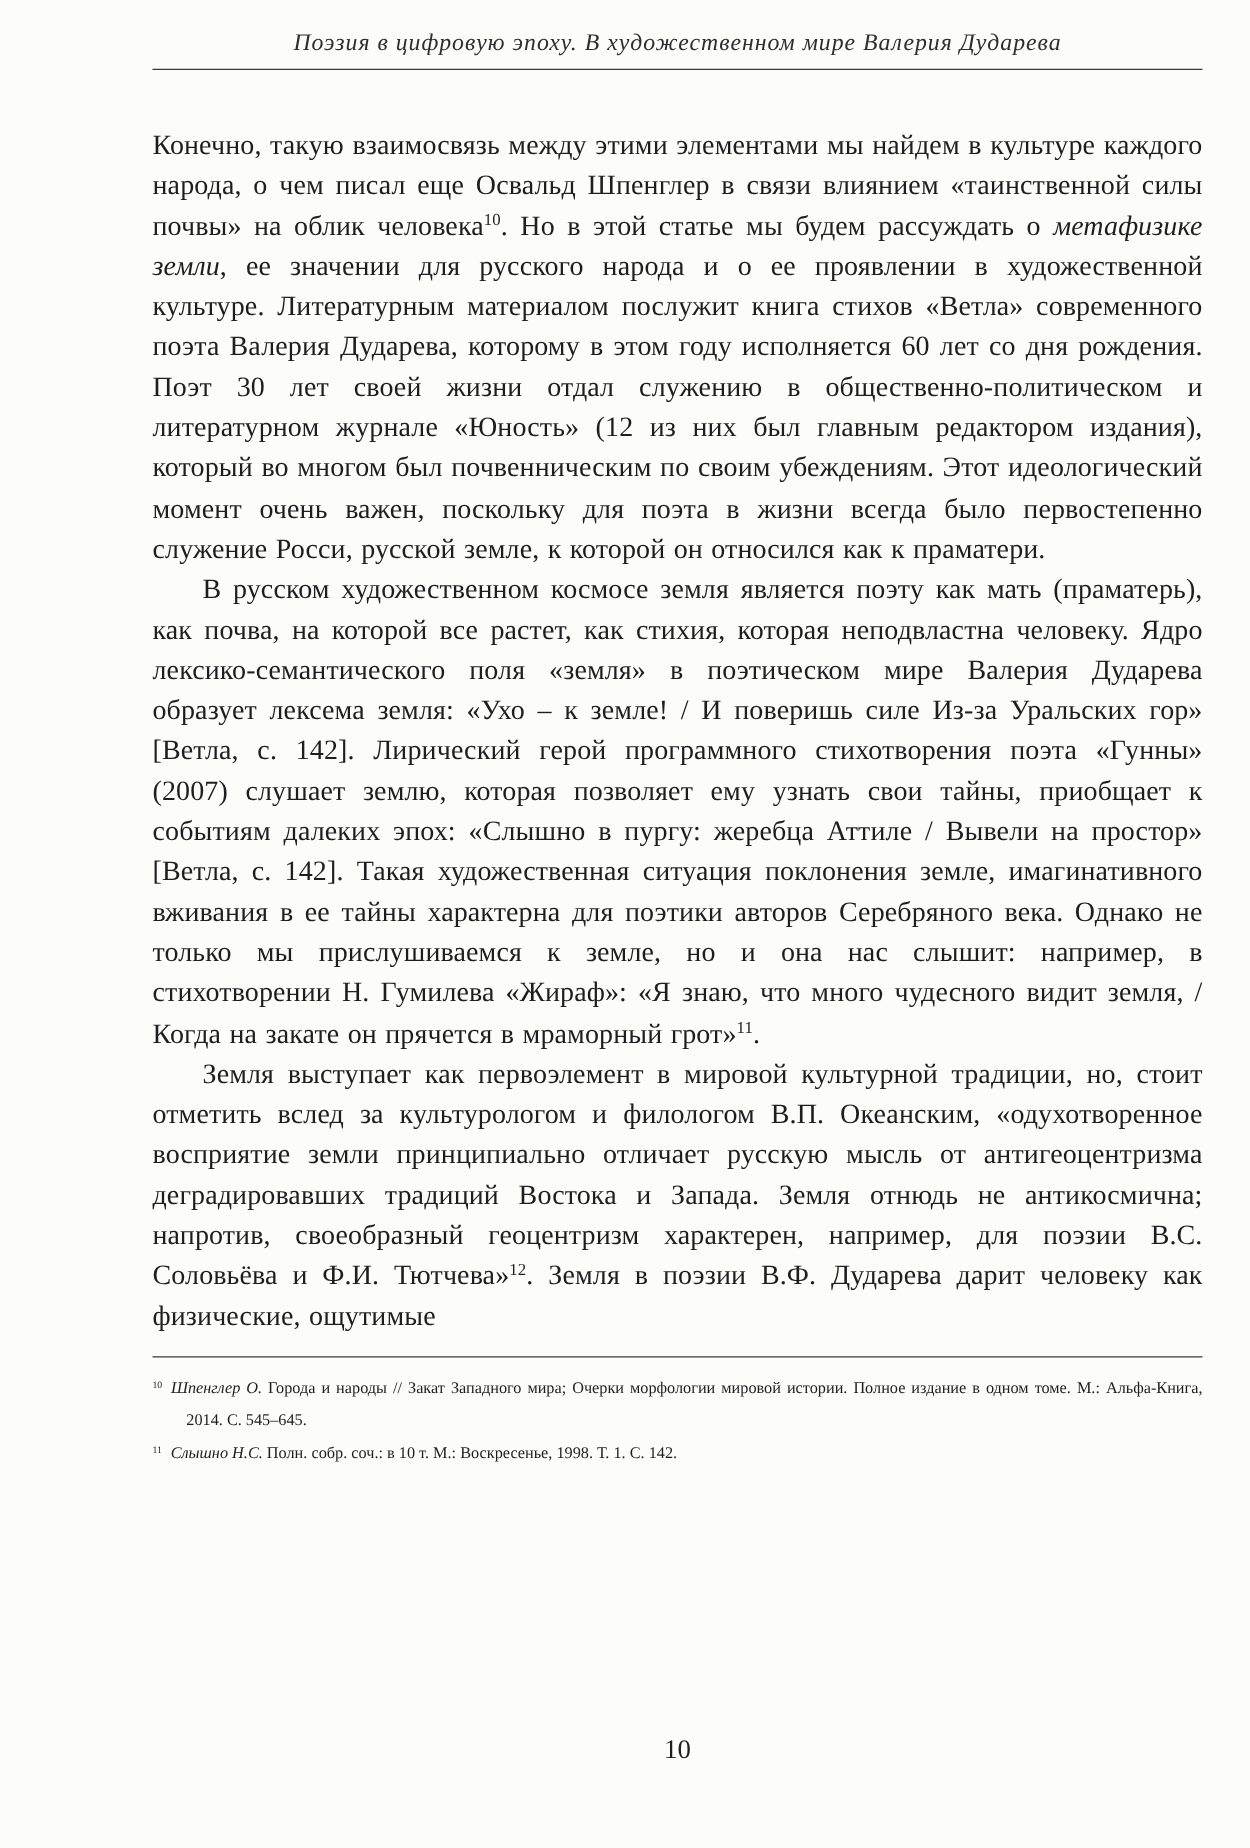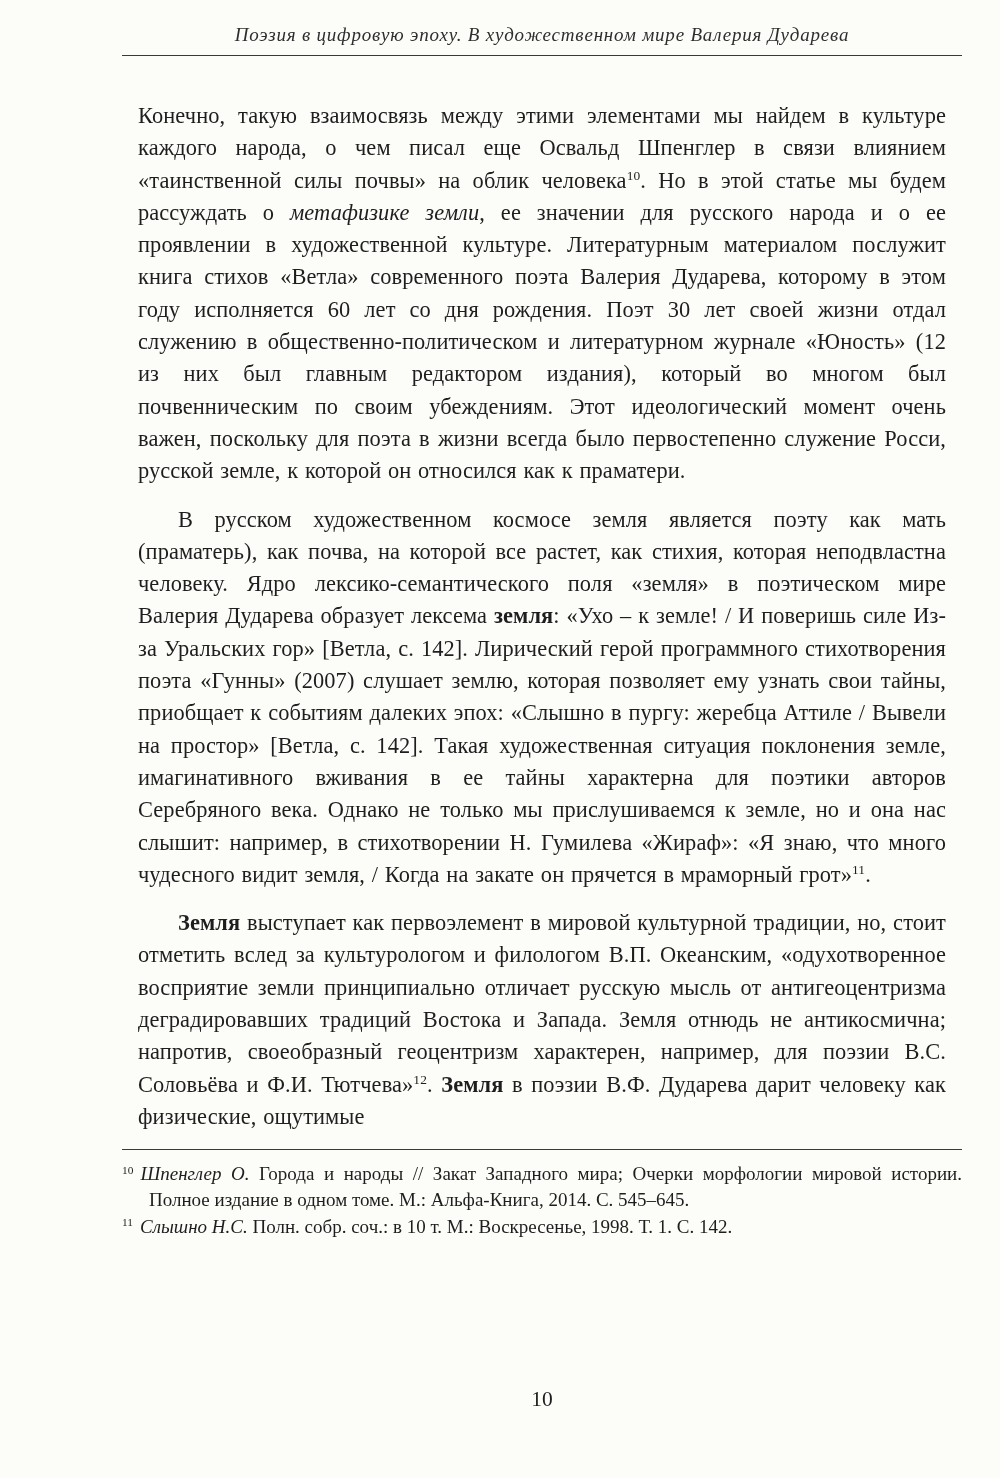--- a/index.html
+++ b/index.html
@@ -30,46 +30,46 @@
     letter-spacing:0.8px;
     color:var(--ink_soft);
     padding-bottom:9px;
     border-bottom:1.5px solid var(--rule);
   }
   
   .body-text{
     margin-top:44px;
   }
   .body-text p{
-    margin:16px;
+    margin:0;
     font-size:22.4px;
     line-height:32.3px;
     text-align:justify;
     letter-spacing:0.1px;
     word-spacing:1px;
     hyphens:auto;
   }
   .para-indent{text-indent:40px;}
   .run-i{font-style:italic;}
-  .run-b{font-weight:bold;}
+  .run-b{font-weight:normal;}
   sup.fn-ref,sup.fn-marker{
     font-size:0.6em;
     line-height:0;
     vertical-align:baseline;
     position:relative;
     top:-0.55em;
   }
   
   .footnotes{
     margin-top:16px;
     border-top:1.3px solid var(--rule);
     padding-top:11px;
   }
   .footnote{
-    font-size:19px;
+    font-size:13px;
     line-height:26.2px;
     text-align:justify;
     padding-left:27px;
     text-indent:-27px;
     hyphens:auto;
   }
   .footnote .fn-marker{margin-right:7px;}
   
   .page-number{
     position:absolute;

